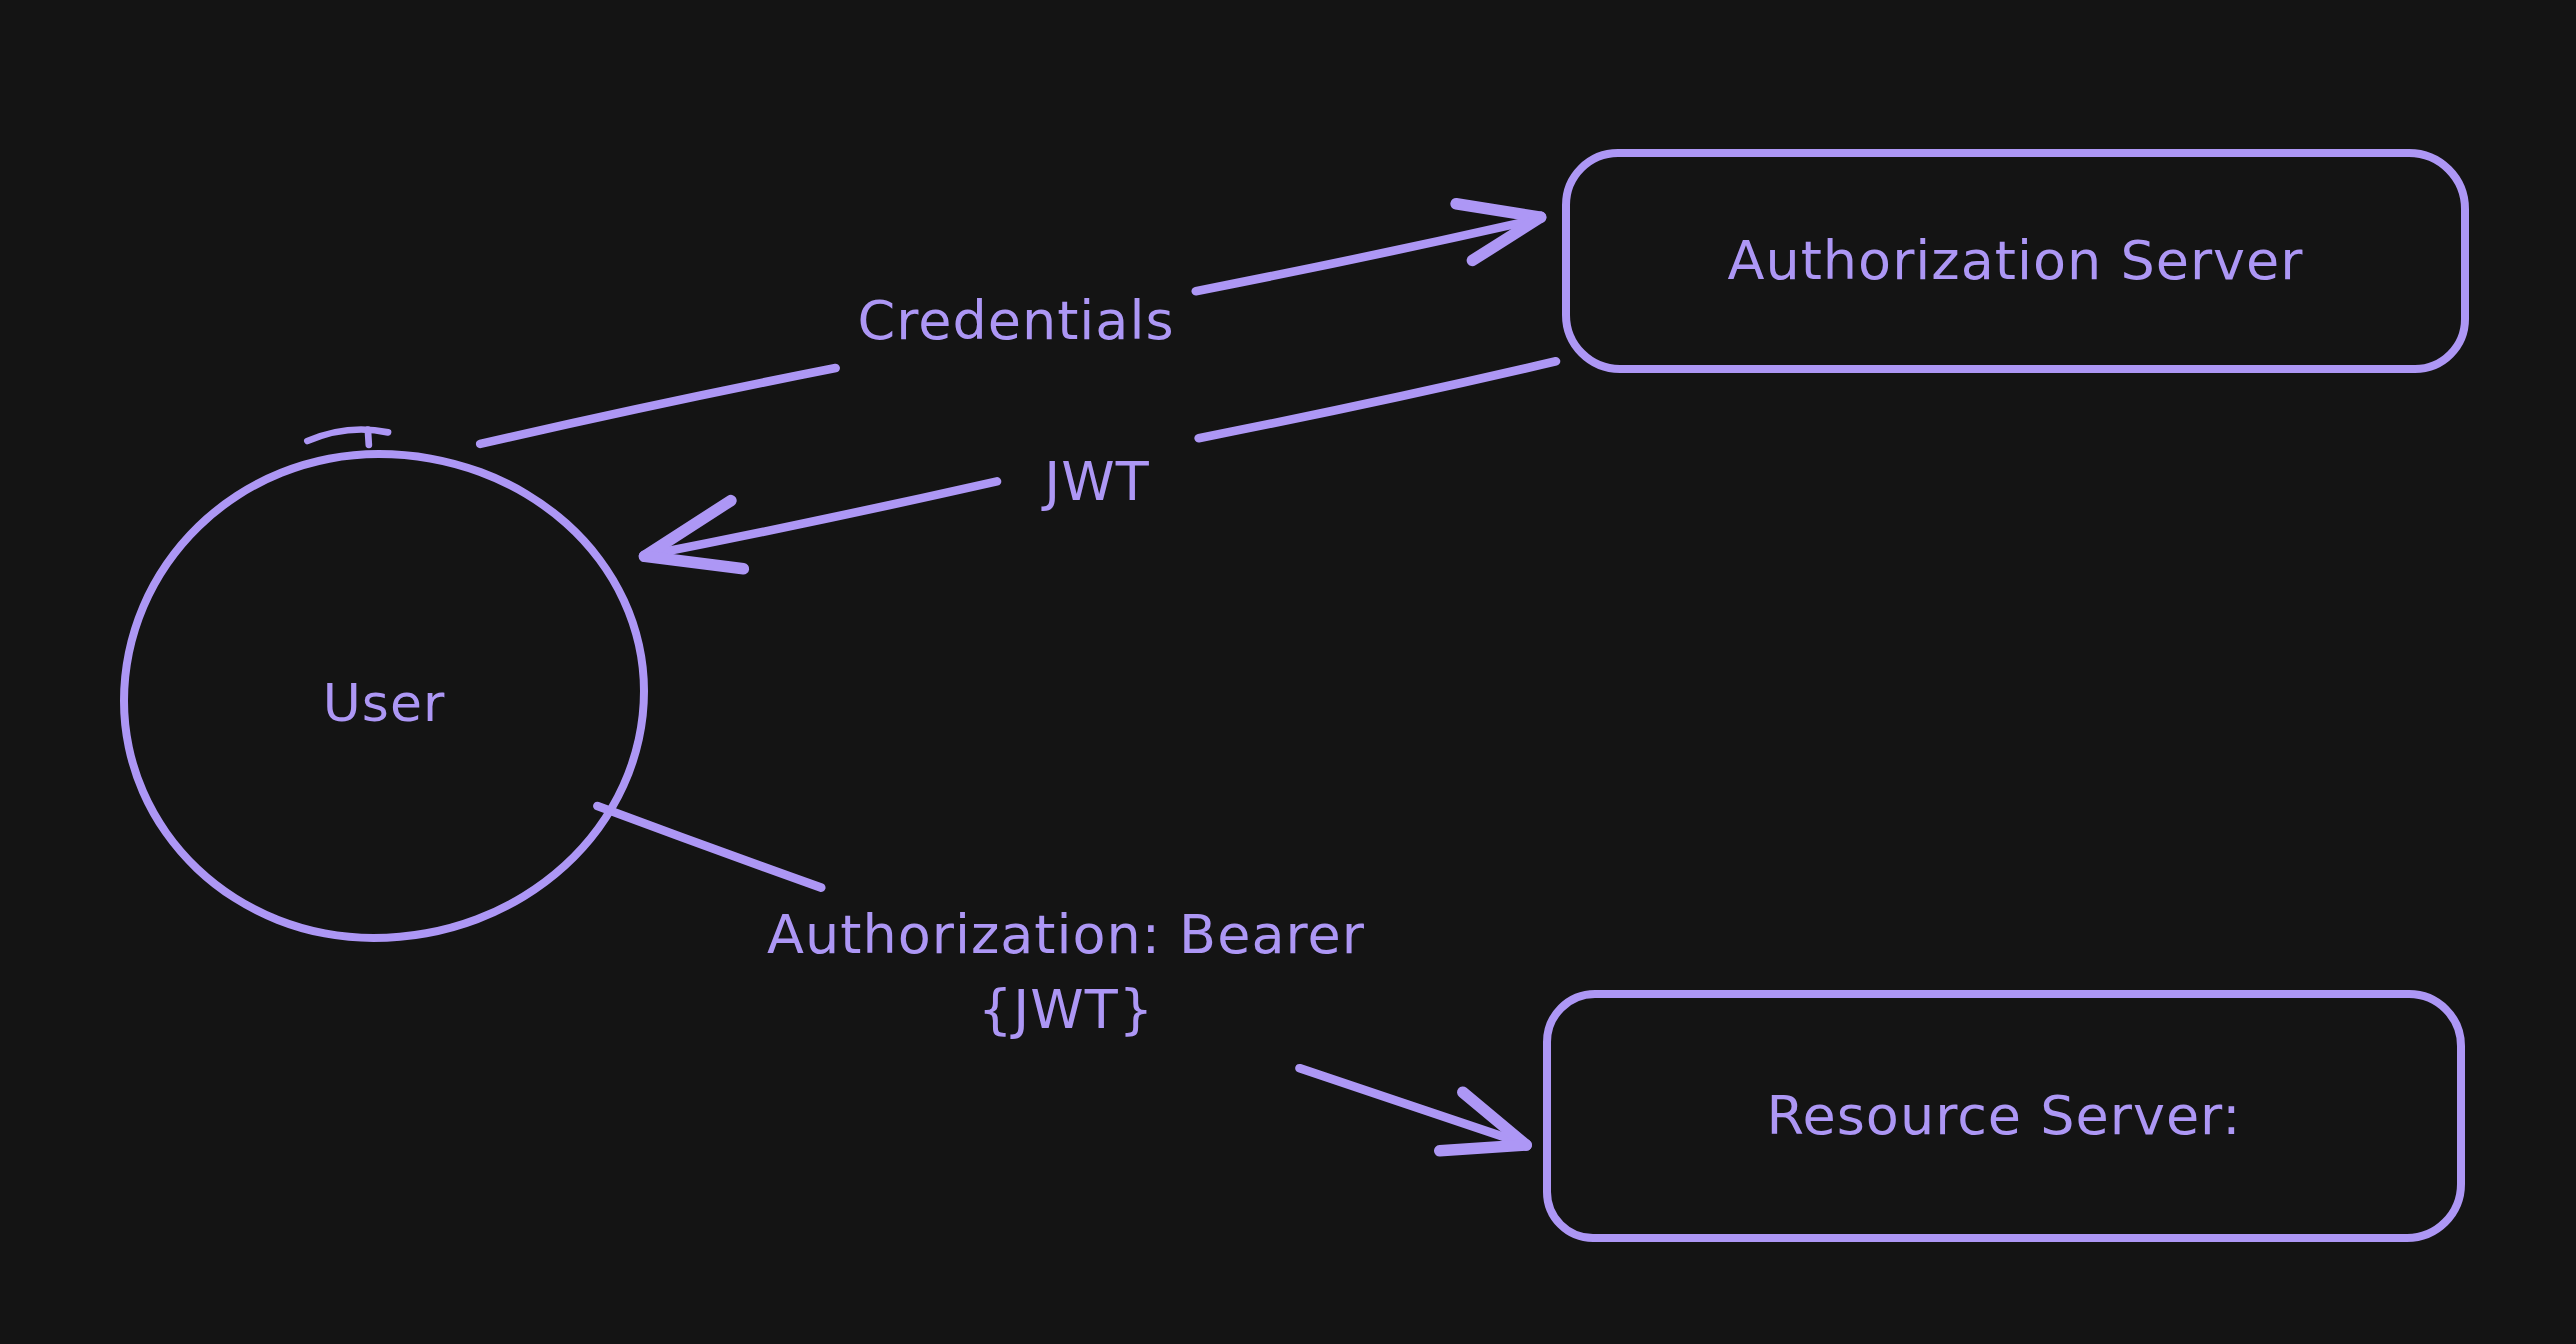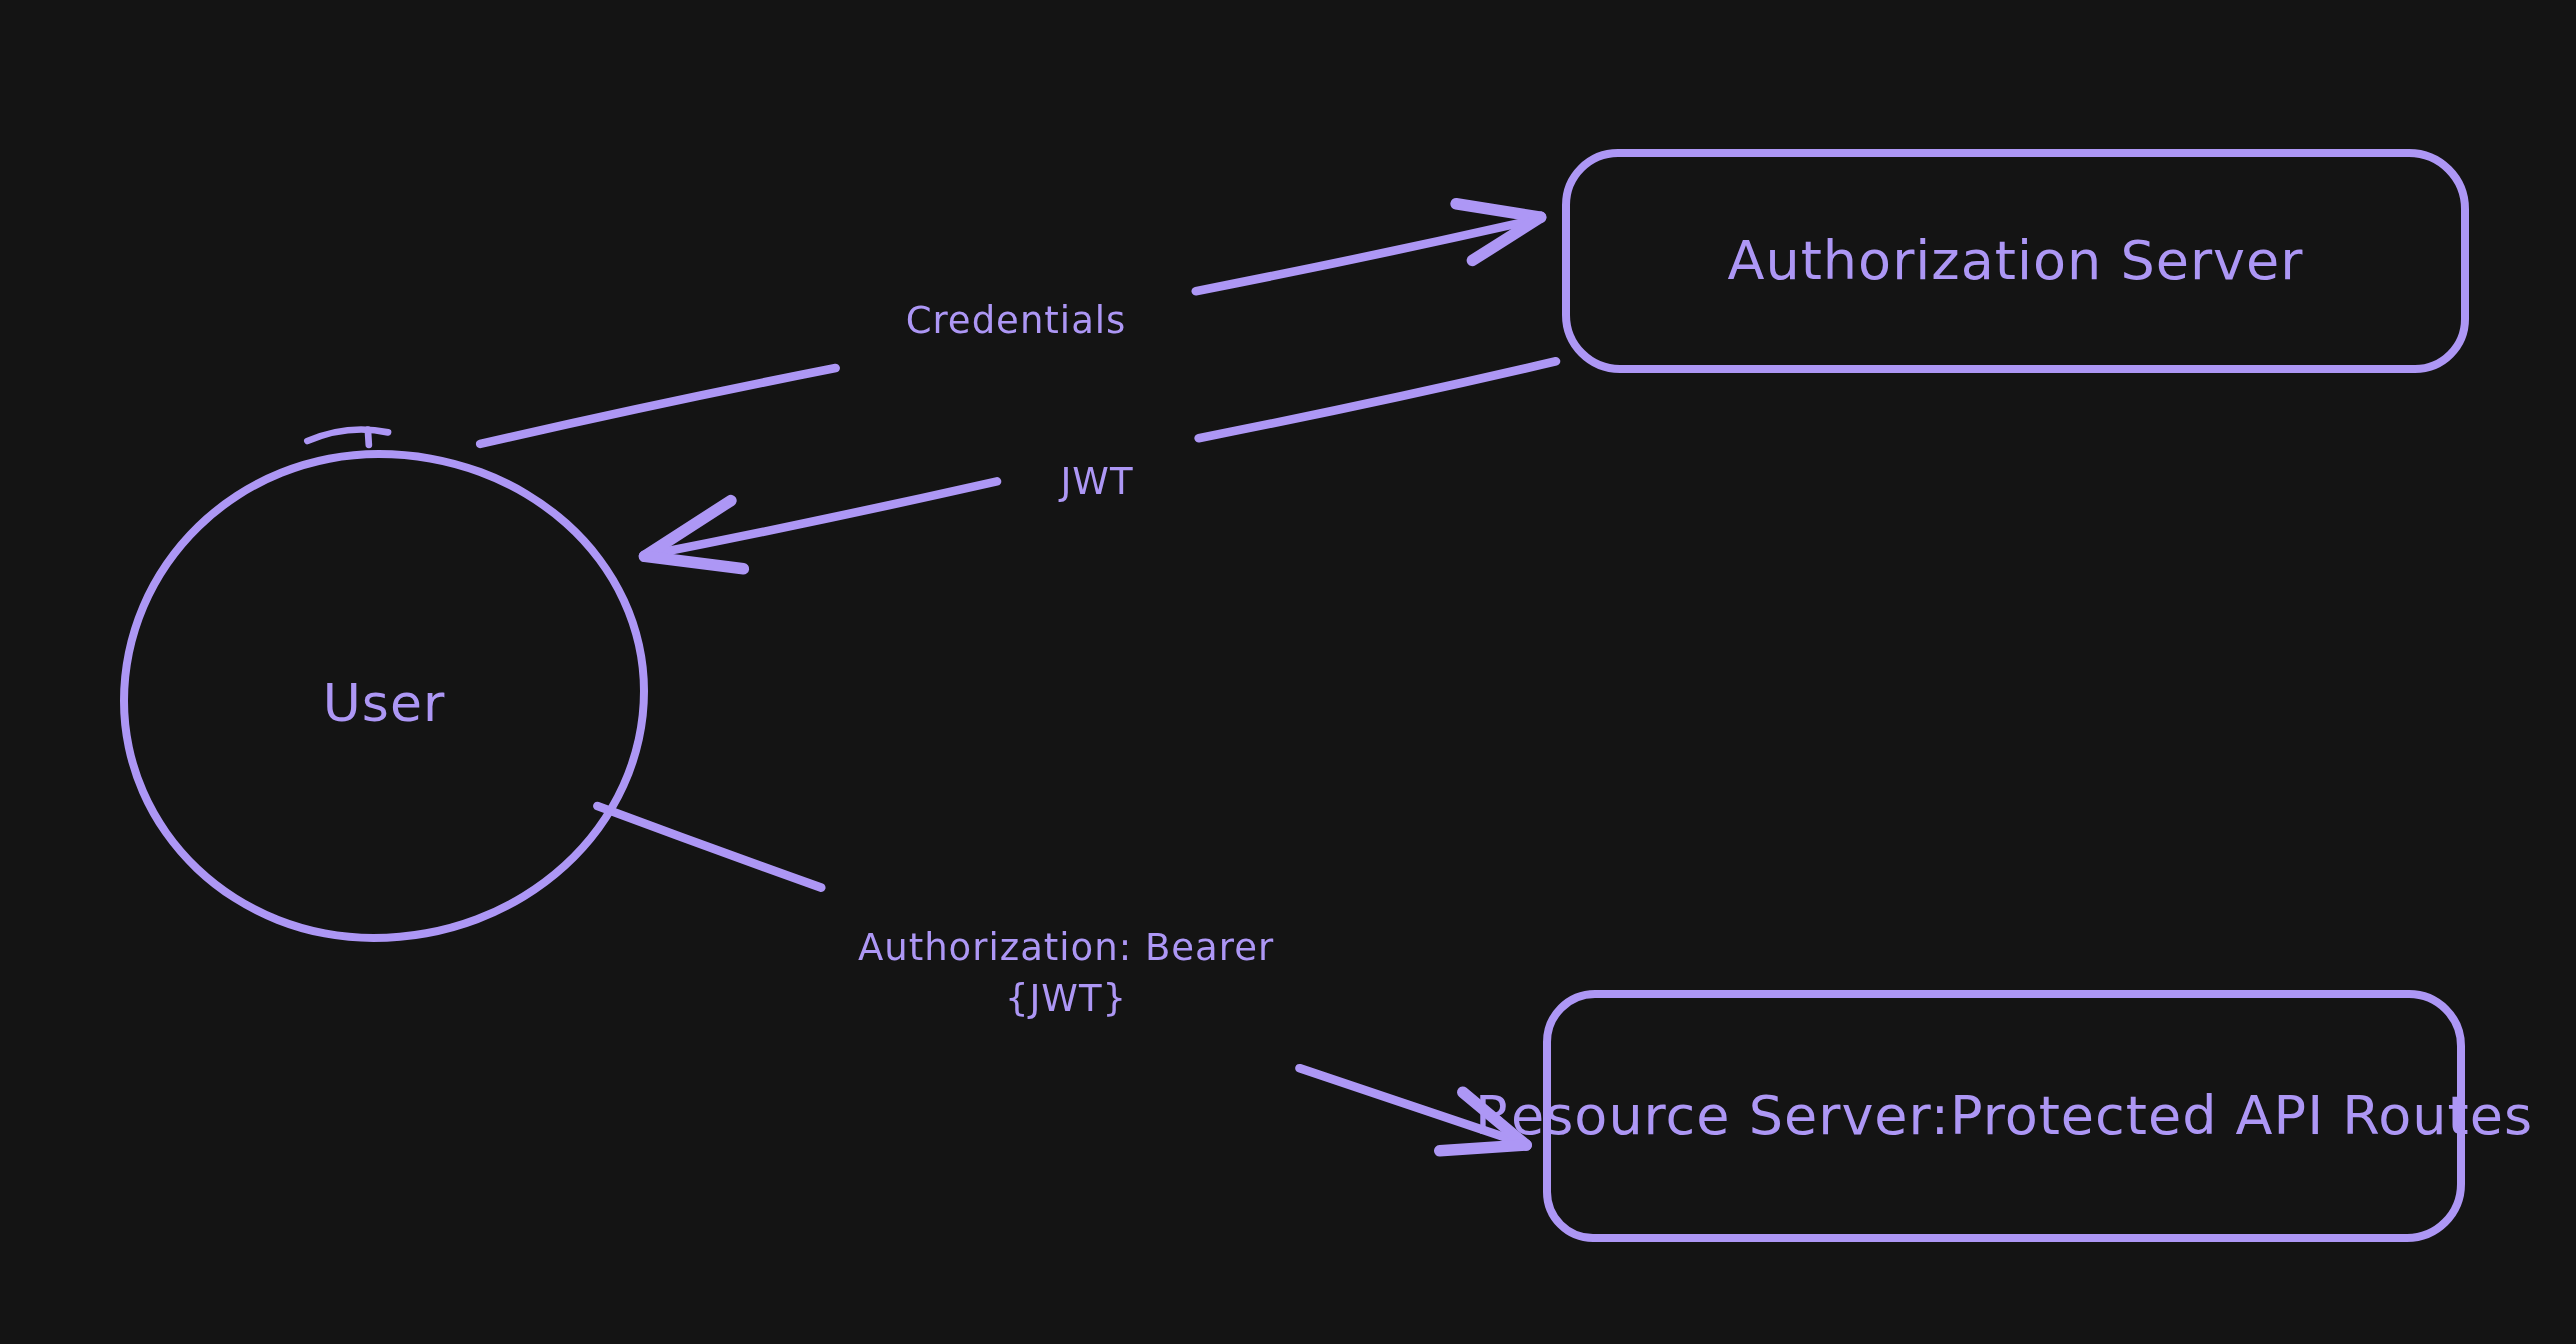--- a/index.html
+++ b/index.html
@@ -57,21 +57,21 @@
     font-size: 54px;
     letter-spacing: 1px;
     line-height: 1.42;
     white-space: nowrap;
   }
   .user-title { font-size: 52px; padding-top: 15.4px; }
 
   .edge-label {
     position: absolute;
     transform: translate(-50%, -50%);
-    font-size: 37px;
+    font-size: 54px;
     letter-spacing: 1px;
     line-height: 1.38;
     white-space: nowrap;
     text-align: center;
   }
   .label-credentials { left: 1016px; top: 321px; }
   .label-jwt { left: 1097px; top: 482px; }
   .label-bearer { left: 1066px; top: 973px; }
 </style>
 </head>
@@ -109,21 +109,20 @@
   <div class="node node-ellipse">
     <div class="node-title user-title">User</div>
   </div>
 
   <div class="node node-auth">
     <div class="node-title">Authorization Server</div>
   </div>
 
   <div class="node node-resource">
     <div class="node-title">Resource Server:</div>
-    <div class="node-title">Protected API Routes</div>
   </div>
 
   <div class="edge-label label-credentials">Credentials</div>
 
   <div class="edge-label label-jwt">JWT</div>
 
   <div class="edge-label label-bearer">
     <div>Authorization: Bearer</div>
     <div>{JWT}</div>
   </div>

